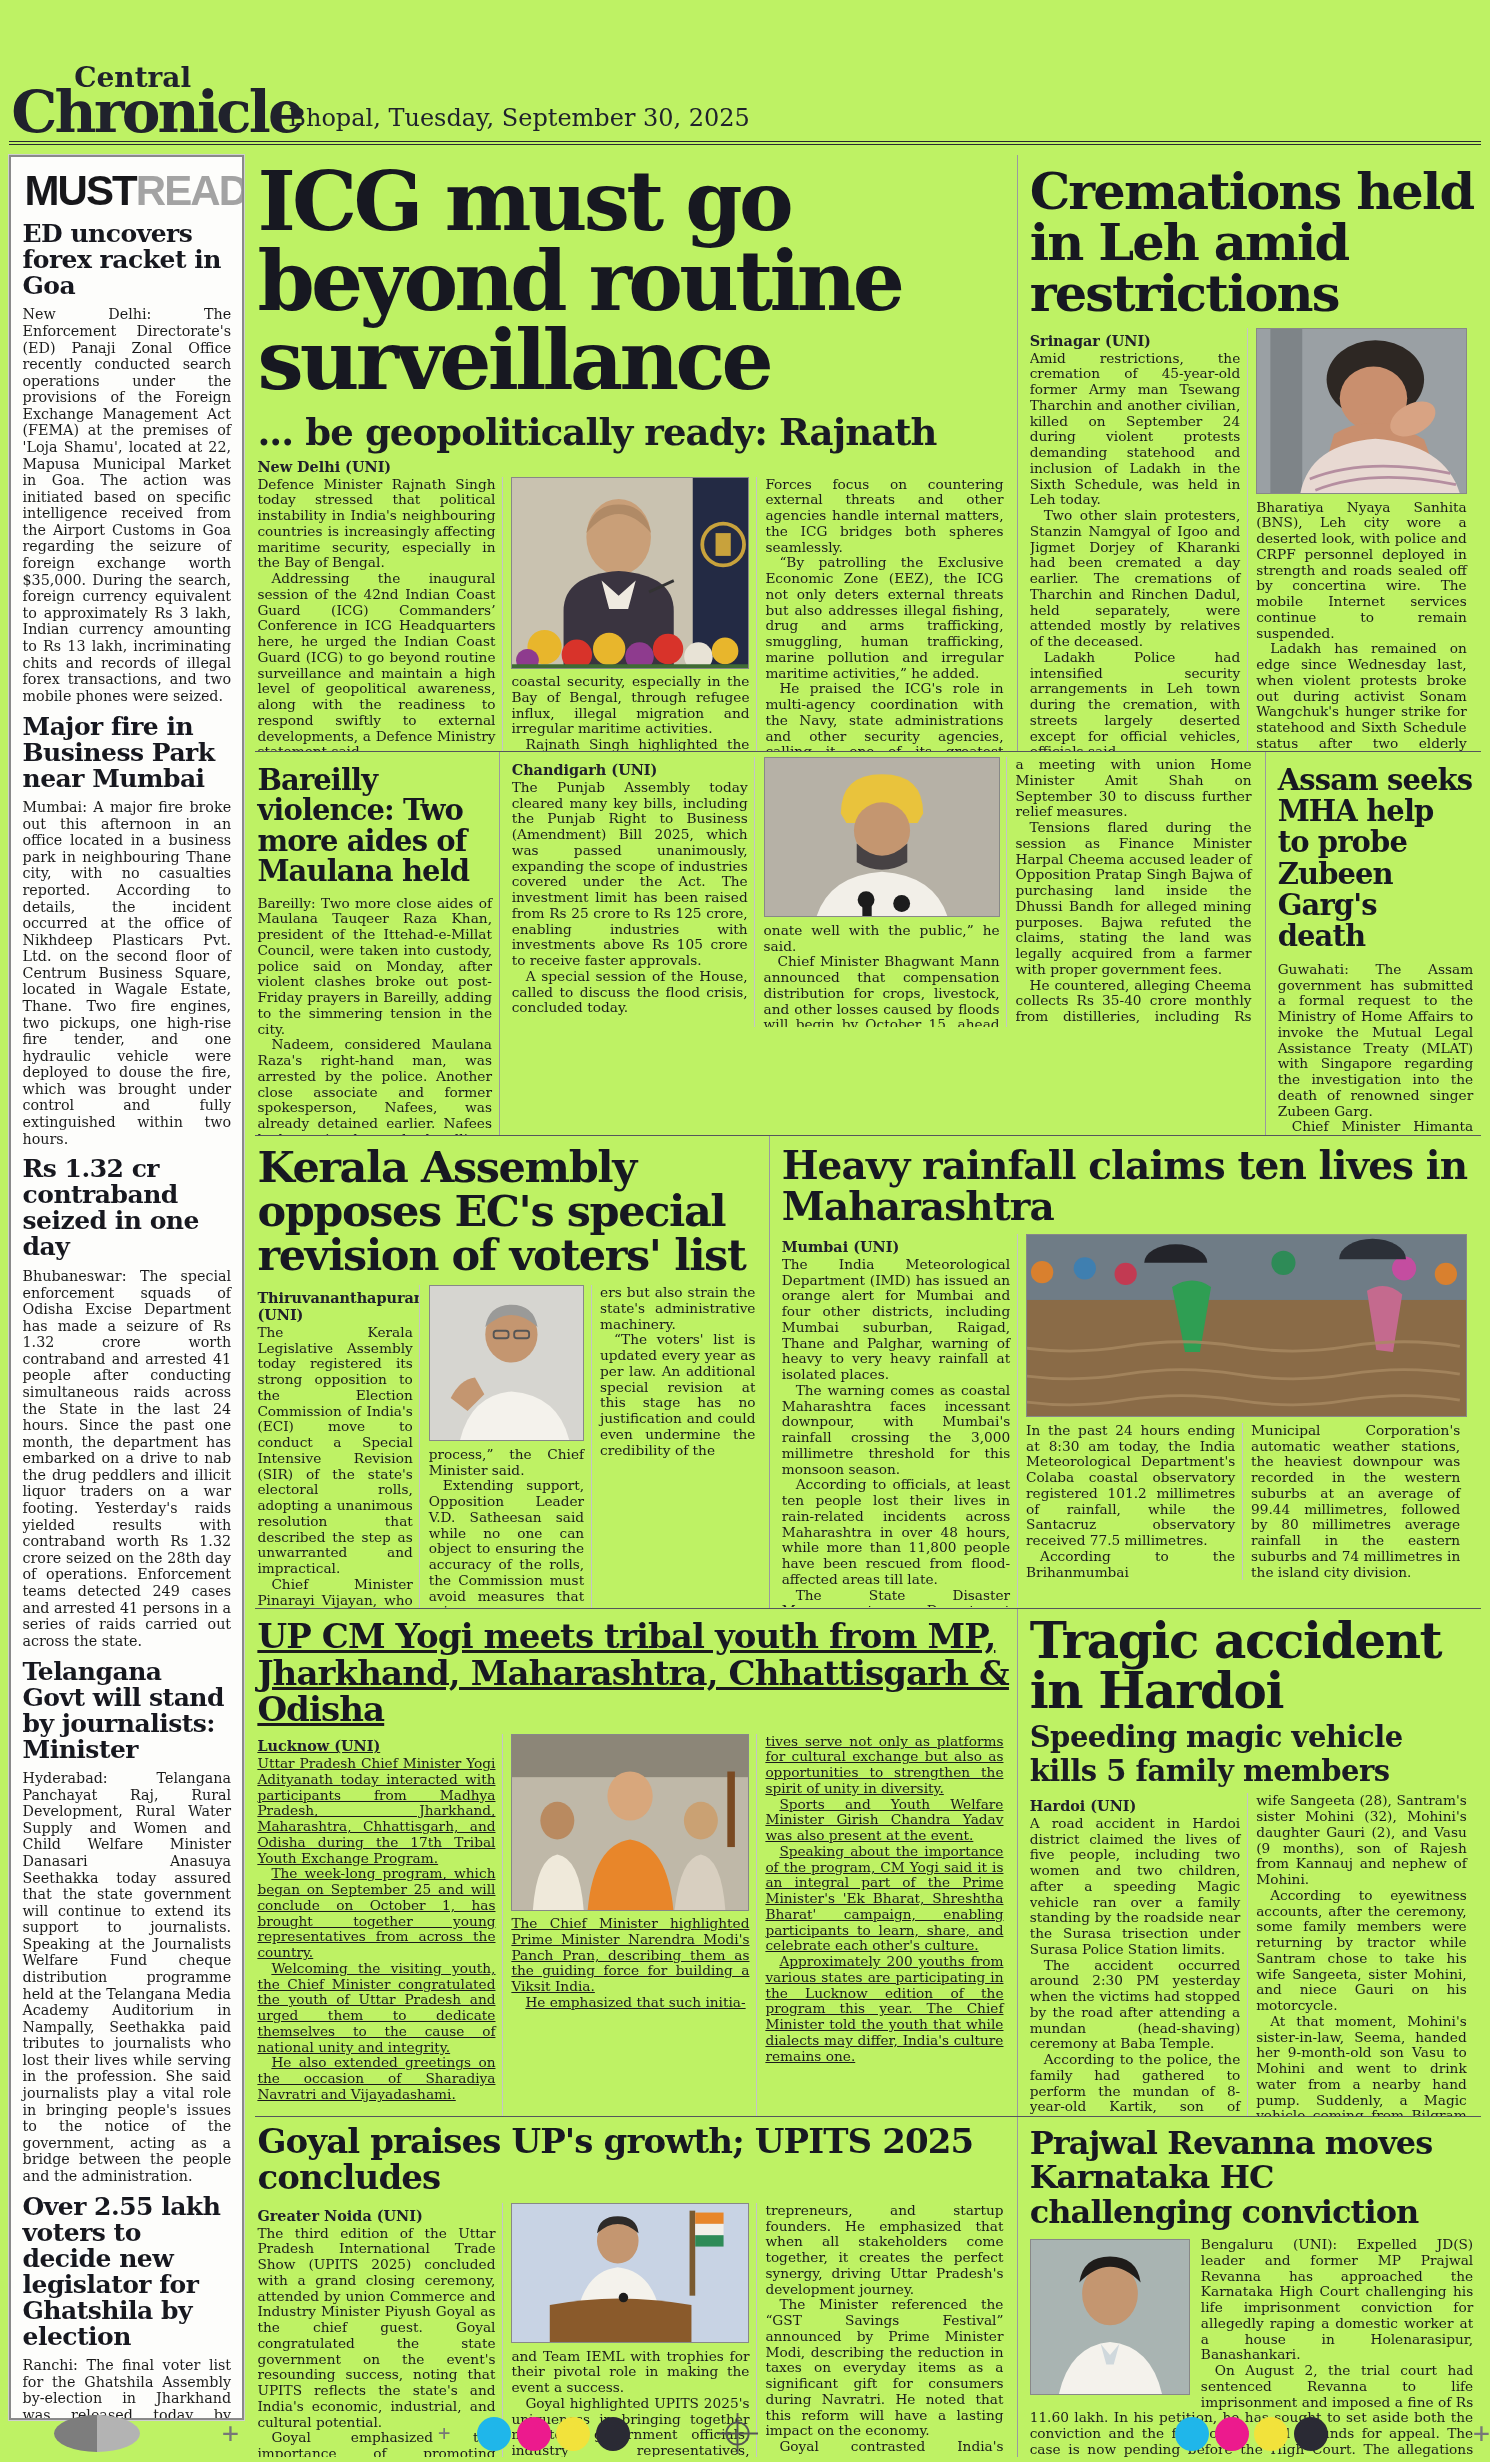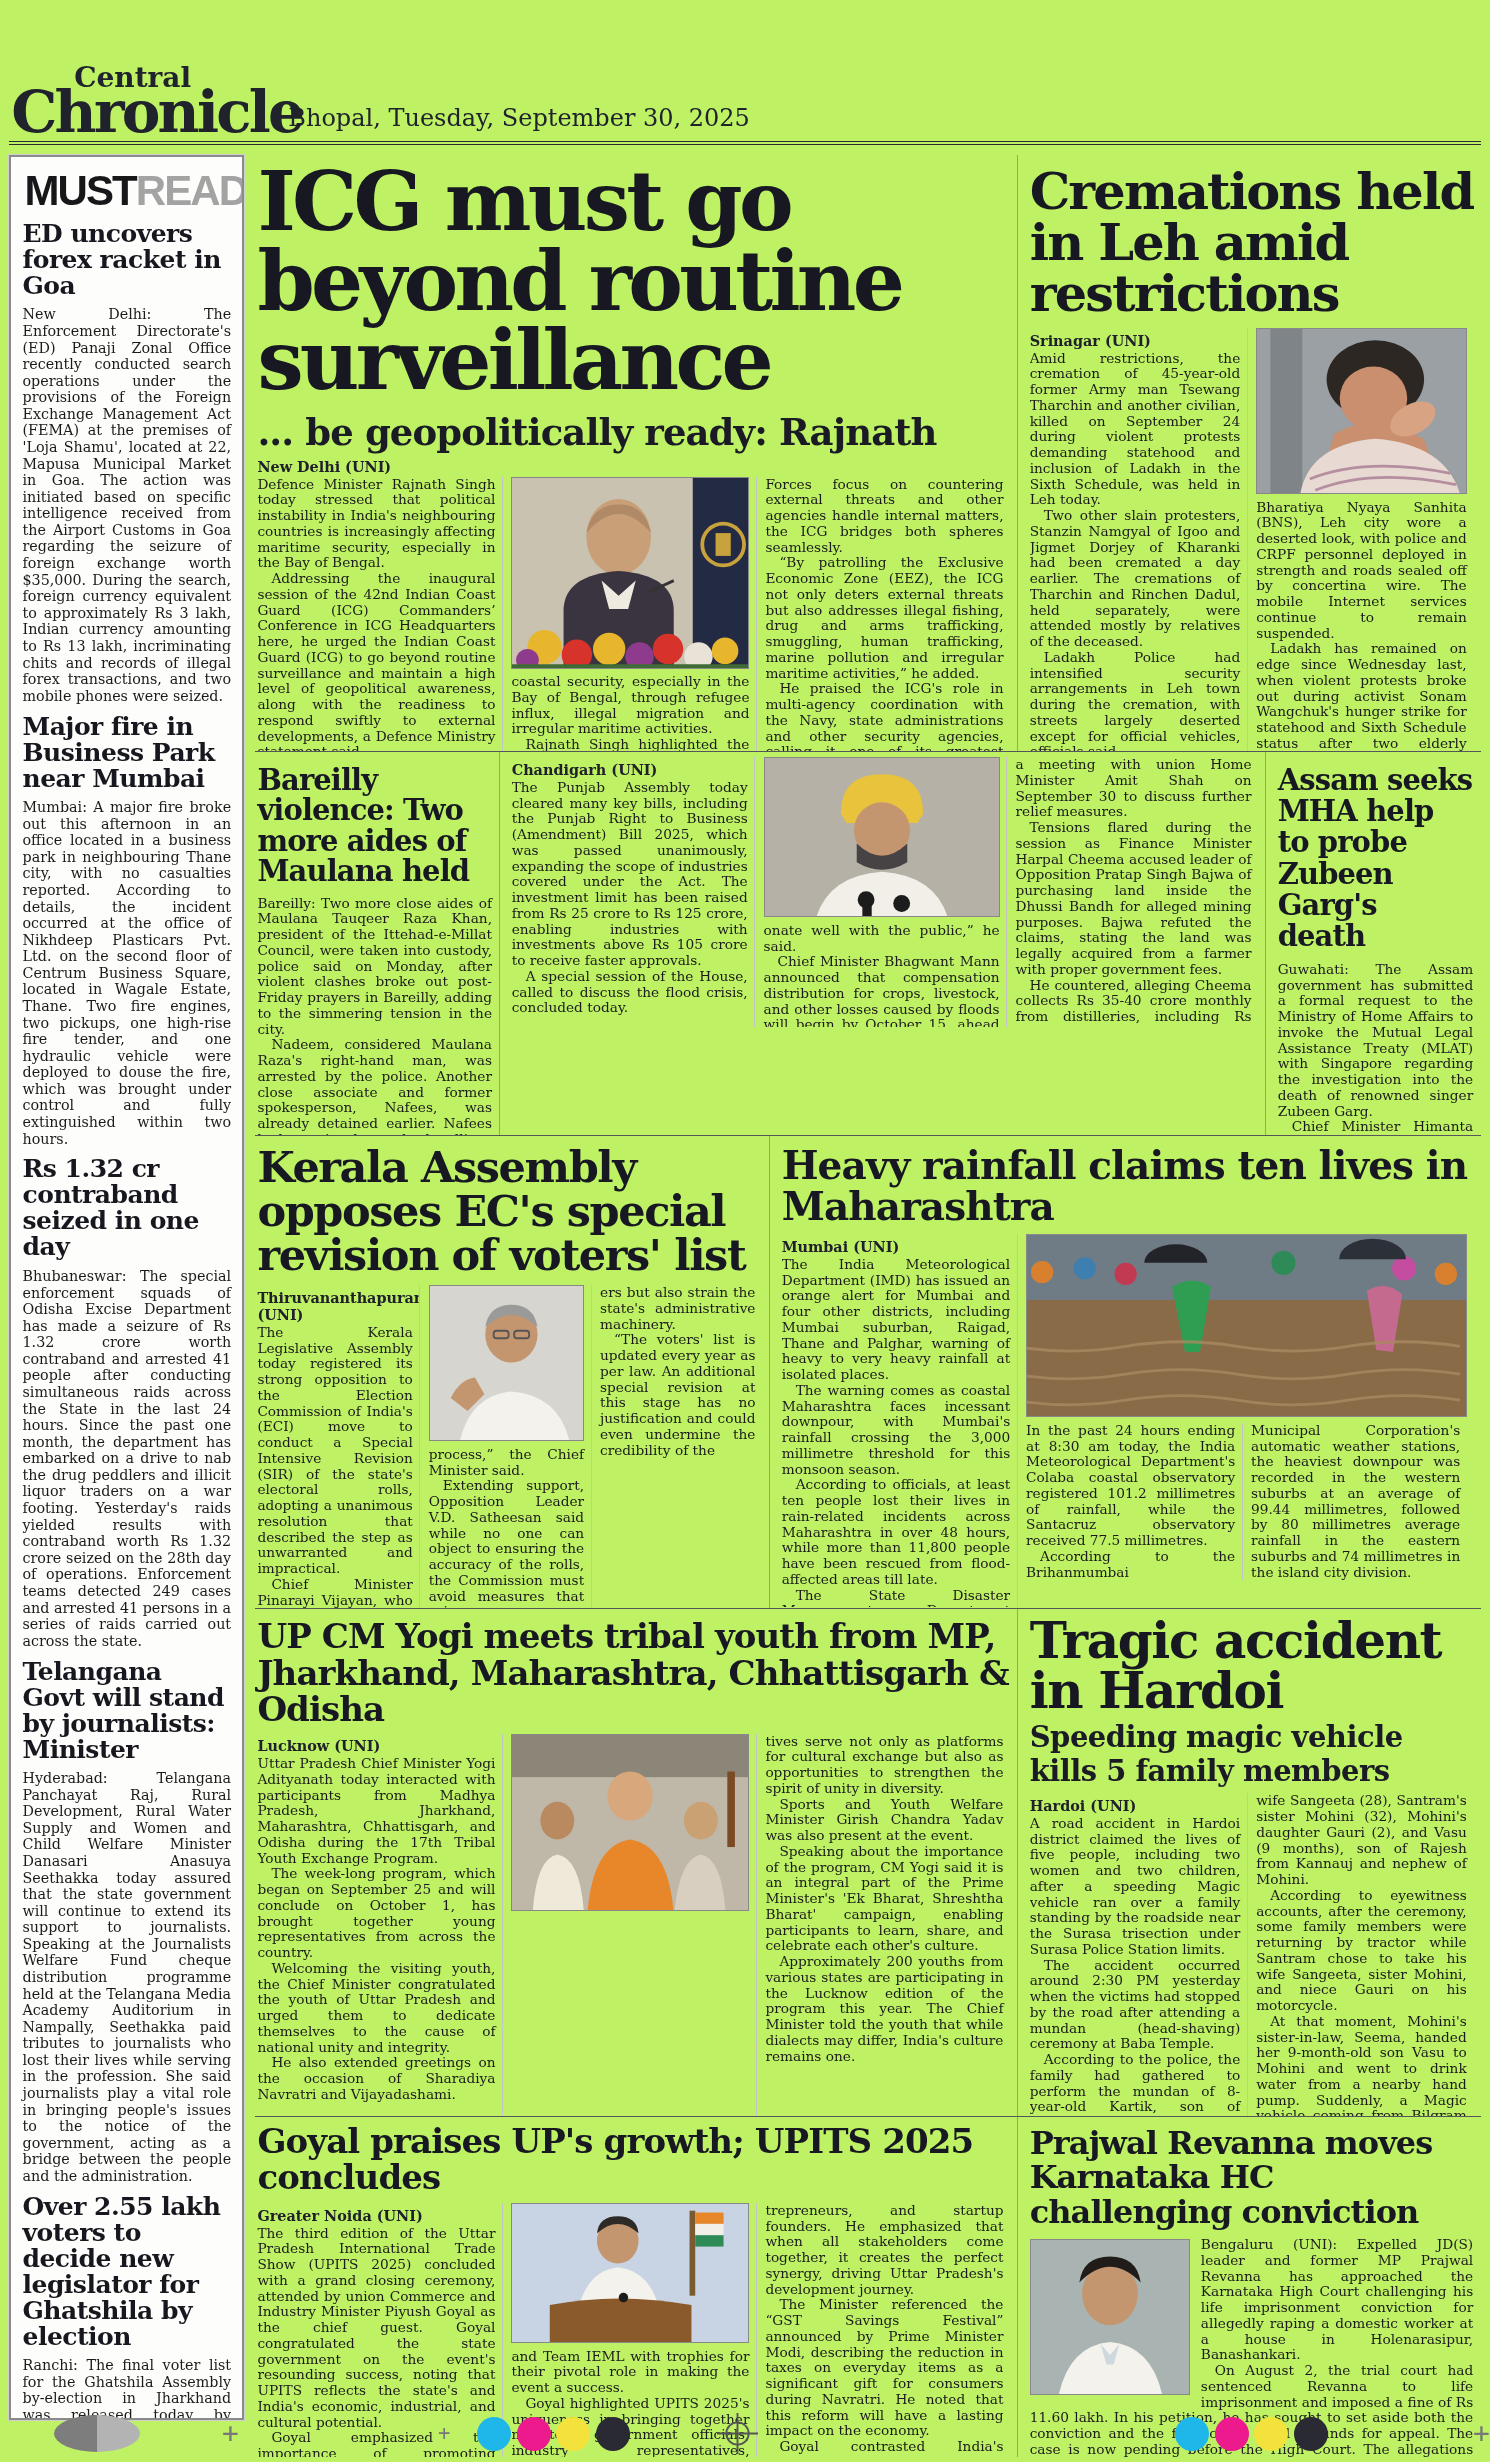--- a/index.html
+++ b/index.html
@@ -63,21 +63,21 @@
   .assam h2 { font-size:29px; line-height:1.08; margin:7.5px 0 9.3px 0; }
 
   .row-c { height:473px; }
   .kerala { width:514px; flex:0 0 514px; }
   .kerala h1 { font-size:43px; line-height:1.03; letter-spacing:-1.4px; margin:3.7px 0 7.5px 0; }
   .rainfall h1 { font-size:39px; line-height:1.05; letter-spacing:-0.9px; margin:3.7px 0 7.5px 0; }
   .photo-wide-block { display:flex; flex-direction:column; }
   .subcols { display:flex; margin-top:5.6px; }
 
   .row-d { height:508px; }
-  .yogi { width:762px; flex:0 0 762px; }
+  .yogi { width:762px; flex:0 0 762px;text-decoration:underline; }
   .yogi h1 { font-size:34px; line-height:1.08; letter-spacing:-0.9px; margin:3.7px 0 5.6px 0; }
   .hardoi h1 { font-size:50px; line-height:1.0; letter-spacing:-1.4px; margin:1.9px 0 3.7px 0; }
   .hardoi .subhead { font-size:29px; font-weight:700; letter-spacing:-0.5px; margin:1.9px 0 5.6px 0; color:#1a1b24; }
 
   .row-e { height:341px; }
   .goyal { width:762px; flex:0 0 762px; }
   .goyal h1 { font-size:34px; line-height:1.05; letter-spacing:-0.9px; margin:1.9px 0 7.5px 0; }
   .revanna h2 { font-size:32px; line-height:1.08; letter-spacing:-0.9px; margin:3.7px 0 7.5px 0; }
   .revanna .photo { float:left; width:160px; height:156px; margin:1.9px 11.2px 3.7px 0; }
 
@@ -377,20 +377,24 @@
                   <rect x="0" y="0" width="250" height="46" fill="#8c8678"></rect>
                   <ellipse cx="125" cy="66" rx="24" ry="26" fill="#d8a77c"></ellipse>
                   <path d="M80 188 q6 -70 45 -76 q40 6 46 76z" fill="#e8862a"></path>
                   <ellipse cx="48" cy="92" rx="18" ry="20" fill="#b98a60"></ellipse>
                   <path d="M22 188 q4 -56 26 -60 q24 4 28 60z" fill="#efe9da"></path>
                   <ellipse cx="200" cy="92" rx="18" ry="20" fill="#caa173"></ellipse>
                   <path d="M172 188 q6 -56 28 -60 q22 4 26 60z" fill="#d8cfc0"></path>
                   <rect x="228" y="40" width="8" height="80" fill="#7a4a22"></rect>
                 </svg>
               </div>
+              <div class="body" style="margin-top:5.6px;">
+                  <p>The Chief Minister highlighted Prime Minister Narendra Modi's Panch Pran, describing them as the guiding force for building a Viksit India.</p>
+                  <p>He emphasized that such initia-</p>
+                </div>
             </div>
             <div class="col body">
                 <p>tives serve not only as platforms for cultural exchange but also as opportunities to strengthen the spirit of unity in diversity.</p>
                 <p>Sports and Youth Welfare Minister Girish Chandra Yadav was also present at the event.</p>
                 <p>Speaking about the importance of the program, CM Yogi said it is an integral part of the Prime Minister's 'Ek Bharat, Shreshtha Bharat' campaign, enabling participants to learn, share, and celebrate each other's culture.</p>
                 <p>Approximately 200 youths from various states are participating in the Lucknow edition of the program this year. The Chief Minister told the youth that while dialects may differ, India's culture remains one.</p>
               </div>
           </div>
         </article>
 

